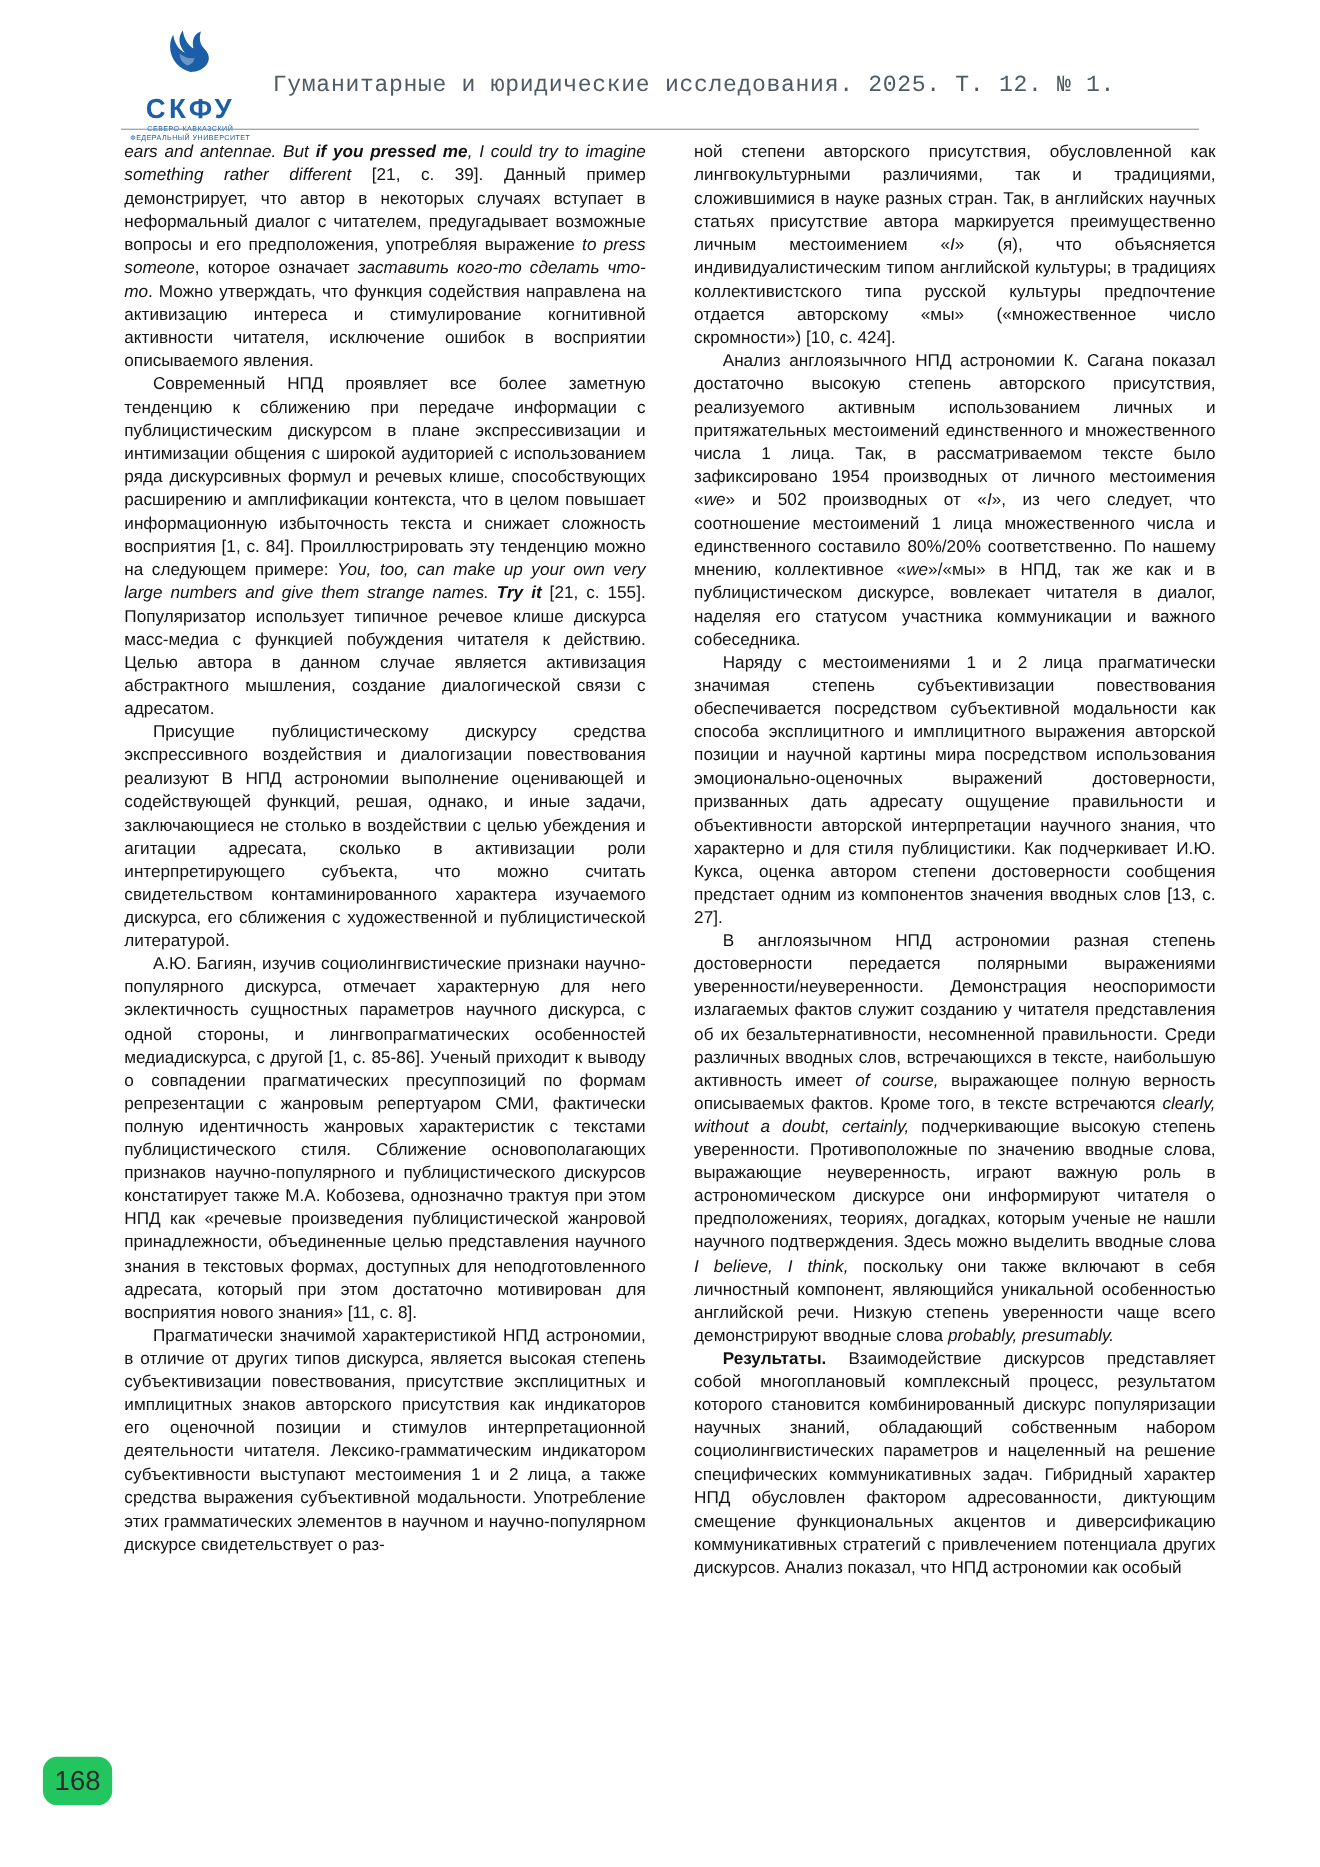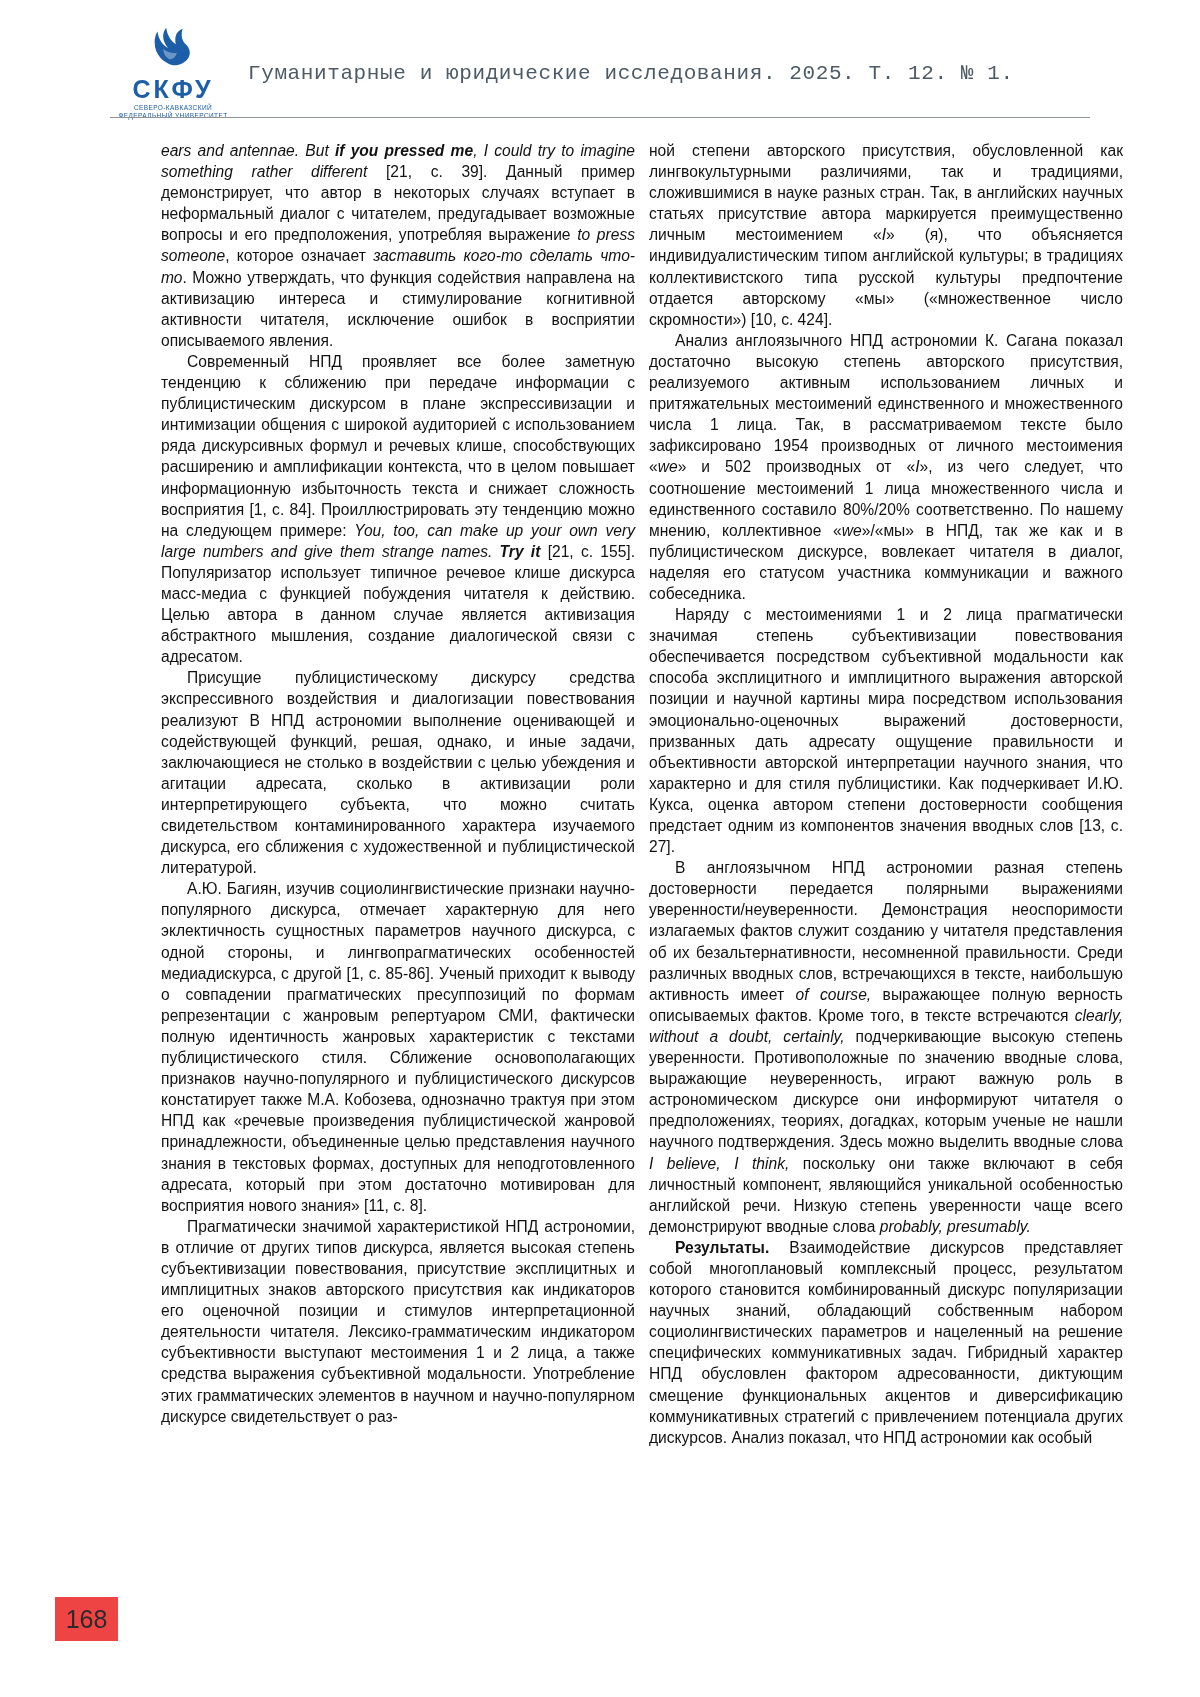--- a/index.html
+++ b/index.html
@@ -3,36 +3,36 @@
 <meta charset="utf-8">
 <style>
   html,body{margin:0;padding:0;background:#ffffff;}
   body{width:1200px;height:1697px;position:relative;font-family:"Liberation Sans",sans-serif;color:#111;}
   .page{position:absolute;inset:0;background:#fff;}
 
   
   .header{position:absolute;top:26px;left:112px;width:978px;display:flex;align-items:center;}
   .logo{display:flex;flex-direction:column;align-items:center;width:122px;flex:0 0 auto;}
   .logo-bird{width:58px;height:42px;}
-  .logo-acronym{font-size:25px;font-weight:bold;color:#1c5fa8;letter-spacing:3px;line-height:1.05;margin-top:8px;}
+  .logo-acronym{font-size:25px;font-weight:bold;color:#1c5fa8;letter-spacing:3px;line-height:1.05;margin-top:18px;}
   .logo-caption{font-size:6.5px;color:#1c5fa8;text-align:center;line-height:1.25;margin-top:2px;letter-spacing:.4px;max-width:118px;}
   .journal-title{font-size:21px;color:#4e5b66;letter-spacing:.6px;margin-left:14px;white-space:nowrap;font-family:Liberation Mono, monospace;}
 
   .header-rule{position:absolute;top:117px;left:110px;width:980px;border:none;border-top:1.6px solid #8d9399;margin:0;}
 
   
-  .columns{position:absolute;top:140px;left:113px;width:977px;display:flex;gap:14px;margin-left:48px;}
+  .columns{position:absolute;top:128px;left:113px;width:977px;display:flex;gap:44px;}
   .col{width:474px;flex:0 0 auto;}
   .para{margin:0;font-size:15.6px;line-height:21.1px;text-align:justify;color:#121212;}
   .para.indent{text-indent:26px;}
   .it{font-style:italic;}
   .bd{font-weight:bold;}
 
   
-  .page-number{position:absolute;left:55px;top:1597px;width:63px;height:44px;background:#ef4444;display:flex;align-items:center;justify-content:center;font-size:25px;color:#2b2b2b;}
+  .page-number{position:absolute;left:39px;top:1597px;width:63px;height:44px;background:#22c55e;display:flex;align-items:center;justify-content:center;font-size:25px;color:#2b2b2b;border-radius:13px;}
 </style>
 </head>
 <body>
 
 <div class="page">
 
   <header class="header">
     <div class="logo">
       <svg class="logo-bird" viewBox="0 0 60 42" xmlns="http://www.w3.org/2000/svg">
         <path fill="#1c5fa8" d="M30 40 C 20 37, 11 29, 11 16 C 11 12, 12 8, 14 5 C 15 13, 19 19, 25 22 C 19 15, 18 7, 23 1 C 24 9, 28 15, 33 18 C 31 10, 34 4, 40 2 C 38 8, 39 14, 43 18 C 47 22, 49 27, 46 32 C 43 37, 37 40, 30 40 Z"></path>

